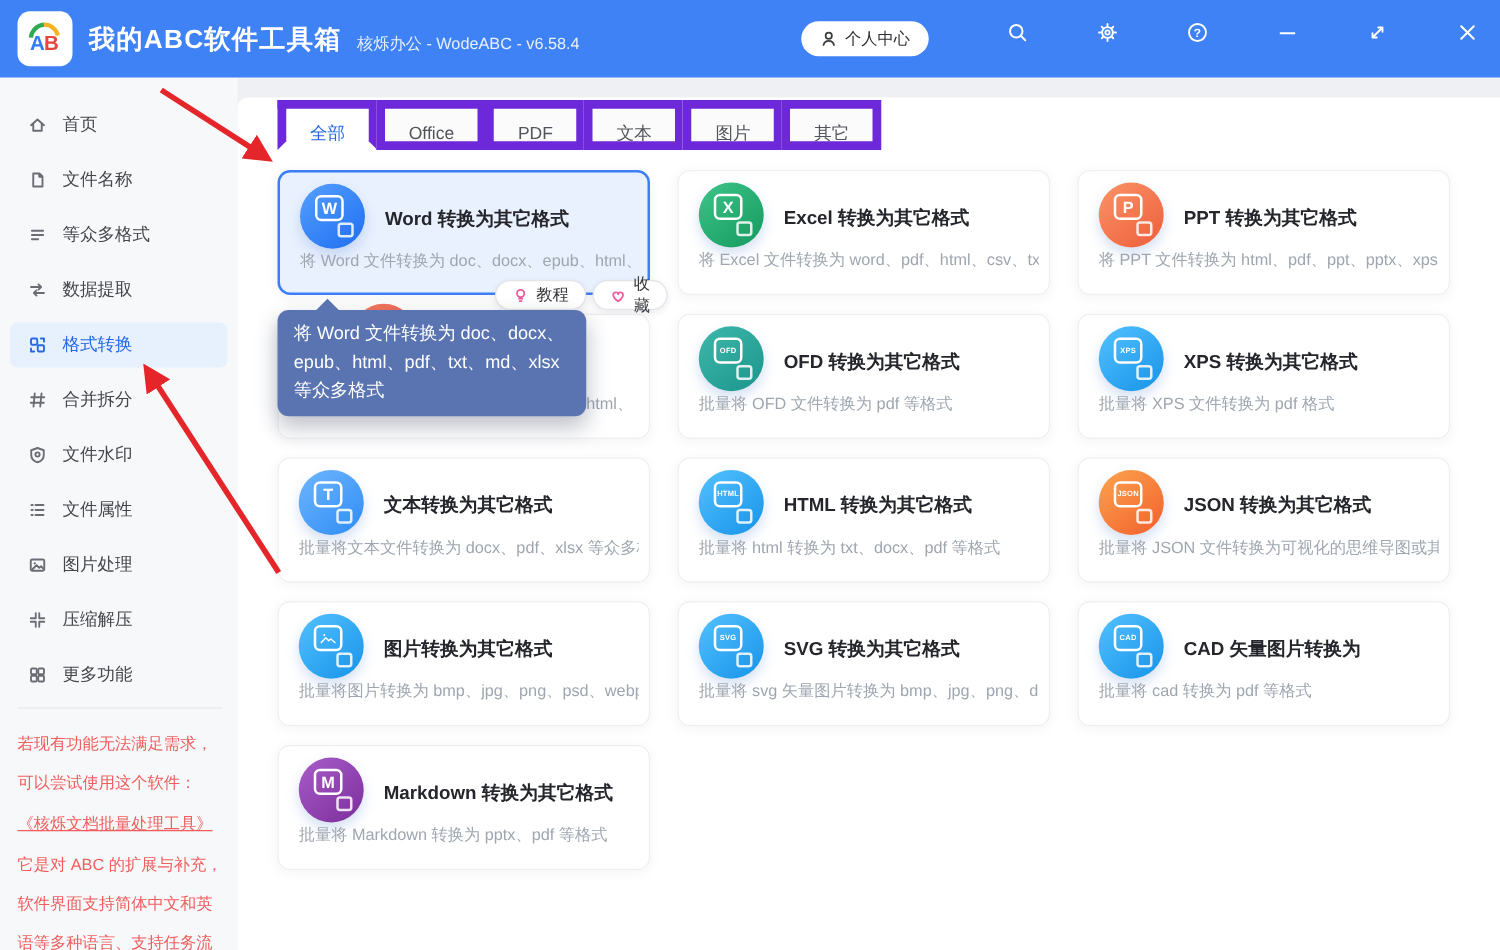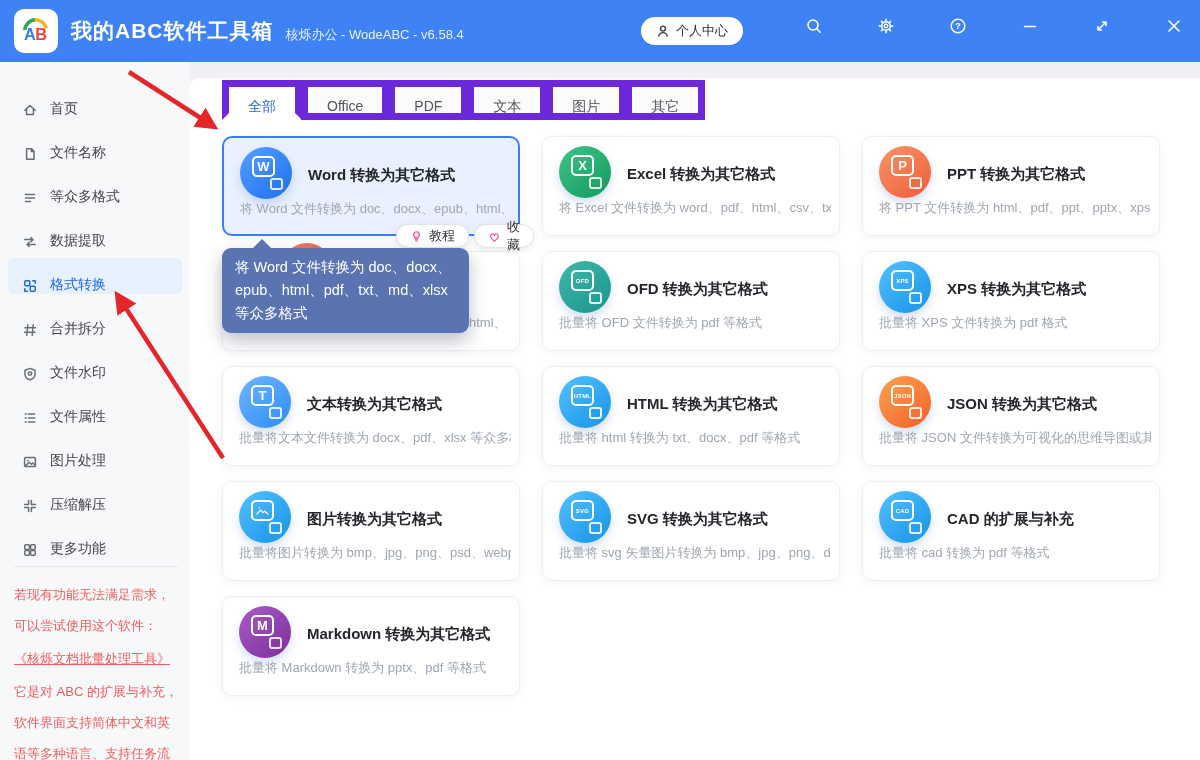--- a/index.html
+++ b/index.html
@@ -14,21 +14,21 @@
   .app-title { color:#fff; font-size:21px; font-weight:bold; margin-left:13px; letter-spacing:1px; }
   .app-sub { color:rgba(255,255,255,.88); font-size:13px; margin-left:12px; margin-top:8px; }
   .tb-right { margin-left:auto; display:flex; gap:54px; padding-right:17px; }
   .account-pill { height:28px; background:#fff; border-radius:14px; display:flex; align-items:center;
                   gap:6px; padding:0 15px; font-size:13px; color:#2c2d33; cursor:pointer; margin-right:8px; }
   .tb-ic { width:18px; height:18px; display:flex; align-items:center; justify-content:center; cursor:pointer; }
 
   
   .sidebar { position:absolute; left:0; top:62px; width:190px; height:698px; background:#f7f8fa; z-index:10; }
   .nav { padding-top:20px; }
-  .nav-item { height:36px; margin:0 8px 8px 8px; border-radius:6px; display:flex; align-items:flex-end;
+  .nav-item { height:36px; margin:0 8px 8px 8px; border-radius:6px; display:flex; align-items:center;
               padding-left:14px; gap:12px; font-size:14px; color:#45464c; cursor:pointer; }
   .nav-item .si { width:16px; height:16px; color:#6b6d74; display:flex; }
   .nav-item.sel { background:#e7f0fd; color:var(--c-accent,#2468e5); font-weight:normal; }
   .nav-item.sel .si { color:var(--c-accent,#2468e5); }
   .side-div { border-top:1px solid #e7e8ec; margin:6px 12px 12px 14px; }
   .notice { padding:0 12px 0 14px; font-size:13px; line-height:31px; color:var(--c-notice,#f15d5d); }
   .notice a { color:var(--c-notice,#f15d5d); text-decoration:underline; cursor:pointer; display:inline-block; margin:2px 0; }
 
   
   .panel { position:absolute; left:190px; top:78px; width:1010px; height:682px; background:#fff;
@@ -373,21 +373,21 @@
   </div>
   <div class="ct">SVG 转换为其它格式</div>
   <div class="cd">批量将 svg 矢量图片转换为 bmp、jpg、png、docx 等格式</div>
 </div>
 
 <div class="card" style="left:862px;top:481px">
   <div class="ic" style="--c1: #1793e8; --c2: #53c1ff;">
     <span class="g1 sm">CAD</span>
       <span class="g2"></span>
   </div>
-  <div class="ct">CAD 的扩展与补充</div>
+  <div class="ct">CAD 矢量图片转换为</div>
   <div class="cd">批量将 cad 转换为 pdf 等格式</div>
 </div>
 
 <div class="card" style="left:222px;top:596px">
   <div class="ic" style="--c1: #7c2f9b; --c2: #a85cc9;">
     <span class="g1">M</span>
       <span class="g2"></span>
   </div>
   <div class="ct">Markdown 转换为其它格式</div>
   <div class="cd">批量将 Markdown 转换为 pptx、pdf 等格式</div>

